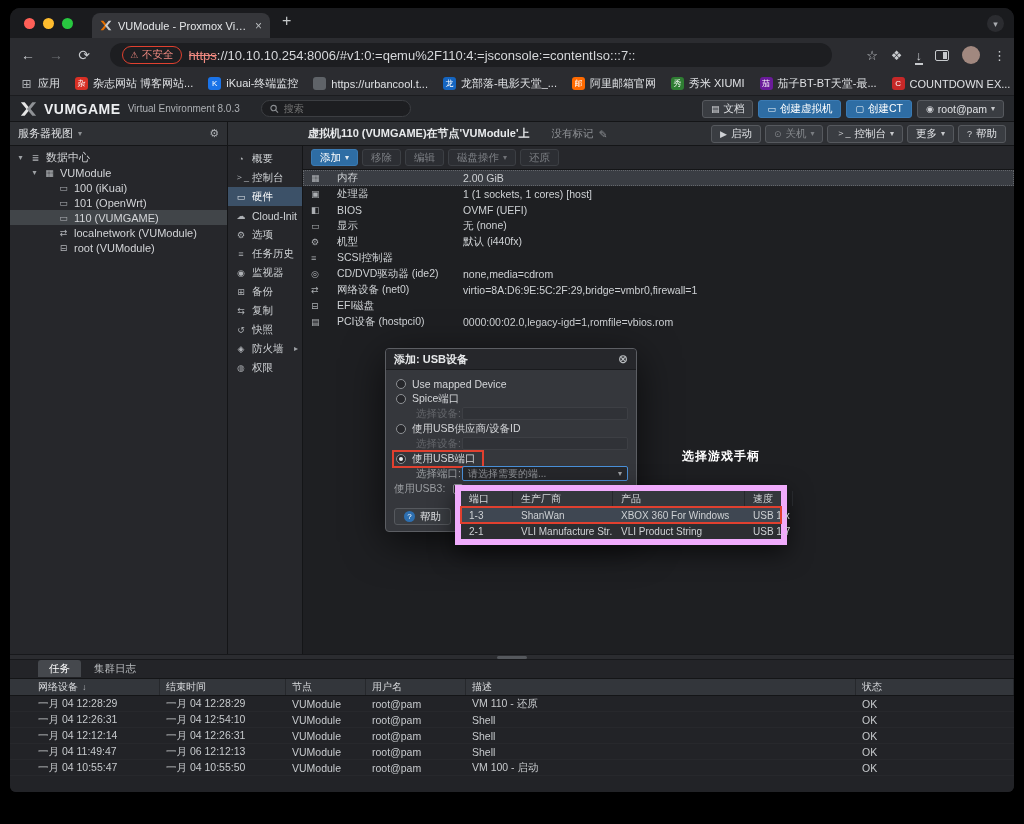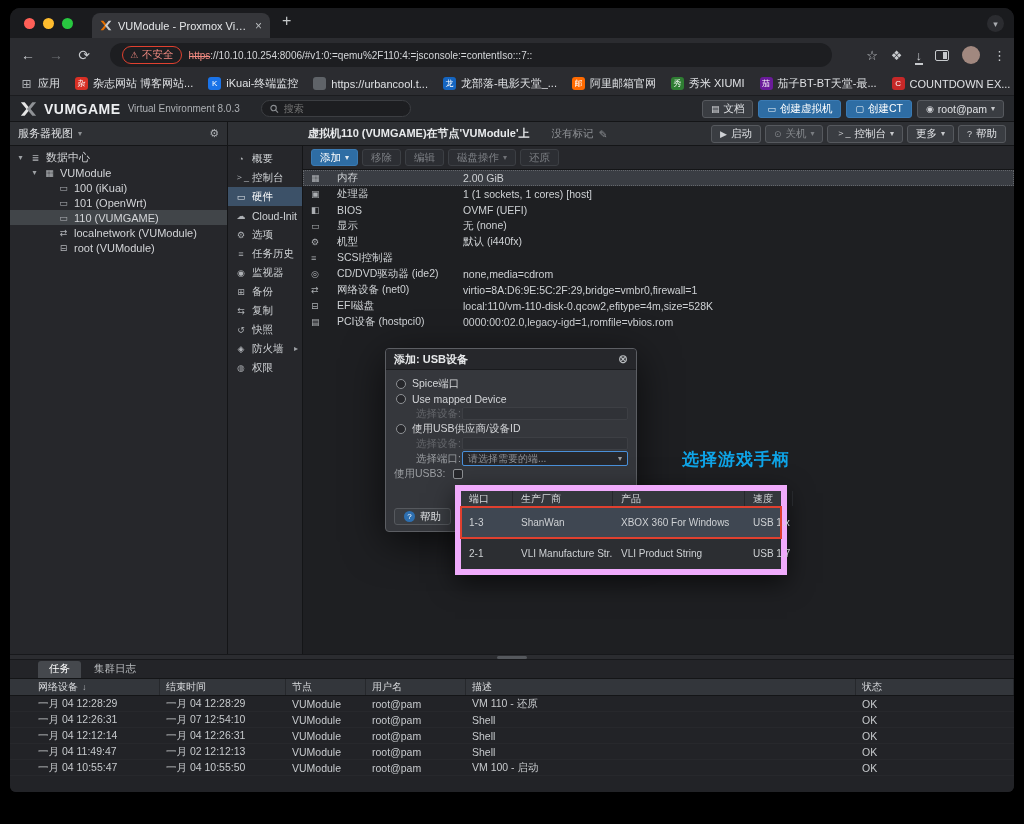--- a/index.html
+++ b/index.html
@@ -18,21 +18,21 @@
   .tab-close{color:#b9bcbf;font-size:12px;line-height:1;}
   .newtab{position:absolute;left:272px;top:4px;color:#c7cacc;font-size:16px;}
   .tab-search{position:absolute;right:10px;top:7px;width:17px;height:17px;border-radius:50%;background:#2b2c30;color:#a9acb0;font-size:9px;display:flex;align-items:center;justify-content:center;}
 
   .toolbar{position:absolute;left:0;top:30px;width:100%;height:34px;background:#2b2c30;}
   .nav-ico{position:absolute;top:9px;color:#c7cacd;font-size:14px;width:20px;text-align:center;}
   .nav-ico.dim{color:#6d7074;}
   .omnibox{position:absolute;left:100px;top:5px;width:722px;height:24px;border-radius:12px;background:#1d1e21;display:flex;align-items:center;padding:0 12px;gap:7px;overflow:hidden;}
   .warn-chip{display:flex;align-items:center;gap:4px;padding:1px 7px;border:1.5px solid #e0402f;border-radius:9px;color:#f28b82;font-size:10.5px;flex:none;}
   .warn-ico{font-size:9px;}
-  .url{font-size:10px;color:#d5d7da;white-space:nowrap;overflow:hidden;}
+  .url{font-size:13px;color:#d5d7da;white-space:nowrap;overflow:hidden;}
   .url .scheme{color:#f28b82;text-decoration:line-through;}
   .right-icons{position:absolute;right:8px;top:0;height:34px;display:flex;align-items:center;gap:13px;}
   .ri{color:#c7cacd;font-size:13px;line-height:1;}
   .ic-down{position:relative;}
   .ic-down::after{content:"";position:absolute;left:-1px;right:-1px;bottom:-3px;height:1.5px;background:#c7cacd;}
   .ic-split{width:14px;height:11px;border:1.5px solid #c7cacd;border-radius:2px;position:relative;}
   .ic-split::after{content:"";position:absolute;right:1px;top:1px;bottom:1px;width:4px;background:#c7cacd;}
   .avatar{width:18px;height:18px;border-radius:50%;background:#a1887f;}
 
   .bookmarks{position:absolute;left:0;top:64px;width:100%;height:24px;background:#2b2c30;border-bottom:1px solid #1b1c1f;display:flex;align-items:center;padding:0 10px;gap:15px;}
@@ -92,21 +92,21 @@
   .hw-row{height:16px;display:grid;grid-template-columns:26px 126px 1fr;align-items:center;padding-left:8px;font-size:10.5px;color:#ced1d4;white-space:nowrap;}
   .hw-row.sel{background:#3a3d43;outline:1px dotted #63666b;outline-offset:-1px;}
   .hw-ico{color:#abaeb2;font-size:9px;}
   .hw-value{overflow:hidden;text-overflow:ellipsis;}
 
   .splitter{position:absolute;left:0;top:646px;width:100%;height:6px;background:#2b2c30;border-top:1px solid #17181b;border-bottom:1px solid #17181b;}
   .grip{position:absolute;left:50%;top:1px;width:30px;height:3px;transform:translateX(-50%);background:#55585d;border-radius:2px;}
 
   
   .tasks{position:absolute;left:0;top:652px;width:100%;height:132px;background:#222327;}
-  .task-tabs{height:19px;display:flex;align-items:center;gap:2px;background:#232428;padding-left:28px;border-bottom:1px solid #141517;}
+  .task-tabs{height:19px;display:flex;align-items:flex-start;gap:2px;background:#232428;padding-left:28px;border-bottom:1px solid #141517;}
   .task-tab{height:17px;padding:0 11px;font-size:10.5px;color:#b9bcbf;display:flex;align-items:center;border-radius:3px 3px 0 0;}
   .task-tab.active{background:#45484d;color:#fff;}
   .task-hdr{height:17px;background:#33363b;border-bottom:1px solid #141517;display:grid;grid-template-columns:128px 126px 80px 100px 390px 1fr;padding-left:22px;font-size:10px;color:#d8dadd;align-items:stretch;}
   .task-hdr > span{padding-left:6px;border-right:1px solid #26282c;display:flex;align-items:center;gap:4px;}
   .sort{font-size:9px;color:#aeb1b5;}
   .task-row{height:16px;display:grid;grid-template-columns:128px 126px 80px 100px 390px 1fr;padding-left:22px;font-size:10.5px;color:#c7cacd;align-items:center;border-bottom:1px solid rgba(255,255,255,.025);}
   .task-row > span{padding-left:6px;white-space:nowrap;overflow:hidden;}
 
   
   .modal{position:absolute;left:375px;top:340px;width:252px;height:184px;background:#35373c;border:1px solid #5c5e63;border-radius:4px;box-shadow:0 10px 40px rgba(0,0,0,.65);z-index:50;}
@@ -126,25 +126,25 @@
   .combo{height:15px;flex:1;background:#26272b;border:1px solid #4a90d9;border-radius:2px;display:flex;align-items:center;padding:0 5px;font-size:10px;color:#8f9297;}
   .cbx-caret{margin-left:auto;color:#9da0a4;font-size:8px;}
   .checkbox{width:10px;height:10px;border:1px solid #8e9195;background:#26272b;border-radius:2px;flex:none;}
   .modal-help{position:absolute;left:8px;bottom:6px;height:17px;display:flex;align-items:center;gap:5px;padding:0 9px;background:#3a3d42;border:1px solid #56595e;border-radius:3px;font-size:10.5px;color:#dfe1e4;}
   .help-q{width:11px;height:11px;border-radius:50%;background:#2d6fb0;color:#fff;font-size:8px;display:flex;align-items:center;justify-content:center;}
 
   
   .usb-dropdown{position:absolute;left:445px;top:477px;width:332px;background:#2c2e32;border:6px solid #f0abfc;box-shadow:0 8px 24px rgba(0,0,0,.6);z-index:60;}
   .dd-hdr{height:16px;display:grid;grid-template-columns:52px 100px 132px 48px;background:#34373c;border-bottom:1px solid #1c1d20;font-size:10px;color:#d6d8db;}
   .dd-hdr > span{padding-left:8px;border-right:1px solid #26282c;display:flex;align-items:center;}
-  .dd-row{height:31px;display:grid;grid-template-columns:52px 100px 132px 48px;font-size:10px;color:#ced1d4;align-items:center;}
+  .dd-row{height:16px;display:grid;grid-template-columns:52px 100px 132px 48px;font-size:10px;color:#ced1d4;align-items:center;}
   .dd-row > span{padding-left:8px;white-space:nowrap;overflow:hidden;}
   .dd-row.sel{background:#3f4752;outline:2px solid #e0402f;outline-offset:-1px;position:relative;z-index:2;}
 
-  .annotation{position:absolute;left:672px;top:440px;font-size:17px;font-weight:bold;color:#0ea5e9;z-index:70;letter-spacing:1px;text-align:right;}
+  .annotation{position:absolute;left:672px;top:440px;font-size:12px;font-weight:bold;color:#ffffff;z-index:70;letter-spacing:1px;text-align:right;}
 </style>
 </head>
 <body>
 
 <div id="screen">
   <div id="window">
 
     <div class="tabstrip">
       <div class="lights">
         <span class="light r"></span>
@@ -452,21 +452,20 @@
             <span class="hw-value">none,media=cdrom</span>
           </div>
           <div class="hw-row">
             <span class="hw-ico">⇄</span>
             <span class="hw-label">网络设备 (net0)</span>
             <span class="hw-value">virtio=8A:D6:9E:5C:2F:29,bridge=vmbr0,firewall=1</span>
           </div>
           <div class="hw-row">
             <span class="hw-ico">⊟</span>
             <span class="hw-label">EFI磁盘</span>
-            <span class="hw-value">local:110/vm-110-disk-0.qcow2,efitype=4m,size=528K</span>
           </div>
           <div class="hw-row">
             <span class="hw-ico">▤</span>
             <span class="hw-label">PCI设备 (hostpci0)</span>
             <span class="hw-value">0000:00:02.0,legacy-igd=1,romfile=vbios.rom</span>
           </div>
         </div>
     </div>
 
     <div class="splitter">
@@ -503,37 +502,37 @@
           <div class="task-row">
             <span>一月 04 12:28:29</span>
             <span>一月 04 12:28:29</span>
             <span>VUModule</span>
             <span>root@pam</span>
             <span>VM 110 - 还原</span>
             <span>OK</span>
           </div>
           <div class="task-row">
             <span>一月 04 12:26:31</span>
-            <span>一月 07 12:54:10</span>
+            <span>一月 04 12:54:10</span>
             <span>VUModule</span>
             <span>root@pam</span>
             <span>Shell</span>
             <span>OK</span>
           </div>
           <div class="task-row">
             <span>一月 04 12:12:14</span>
             <span>一月 04 12:26:31</span>
             <span>VUModule</span>
             <span>root@pam</span>
             <span>Shell</span>
             <span>OK</span>
           </div>
           <div class="task-row">
             <span>一月 04 11:49:47</span>
-            <span>一月 02 12:12:13</span>
+            <span>一月 06 12:12:13</span>
             <span>VUModule</span>
             <span>root@pam</span>
             <span>Shell</span>
             <span>OK</span>
           </div>
           <div class="task-row">
             <span>一月 04 10:55:47</span>
             <span>一月 04 10:55:50</span>
             <span>VUModule</span>
             <span>root@pam</span>
@@ -545,42 +544,48 @@
 
     <div class="modal">
       <div class="modal-title">
         <span>添加: USB设备</span>
         <span class="modal-close">⊗</span>
       </div>
       <div class="modal-body" id="modal-options">
           <div class="opt-row">
             <span class="opt-wrap">
               <span class="radio"></span>
-              <span>Spice端口</span>
+              <span>Use mapped Device</span>
             </span>
           </div>
           <div class="opt-row">
             <span class="opt-wrap">
               <span class="radio"></span>
-              <span>Use mapped Device</span>
+              <span>Spice端口</span>
             </span>
           </div>
           <div class="fld-row dim">
             <span class="fld-label">选择设备:</span>
             <span class="fld-input"></span>
           </div>
           <div class="opt-row">
             <span class="opt-wrap">
               <span class="radio"></span>
               <span>使用USB供应商/设备ID</span>
             </span>
           </div>
           <div class="fld-row dim">
             <span class="fld-label">选择设备:</span>
             <span class="fld-input"></span>
+          </div>
+          <div class="opt-row">
+            <span class="opt-wrap hl">
+              <span class="radio on"></span>
+              <span>使用USB端口</span>
+            </span>
           </div>
           <div class="fld-row">
             <span class="fld-label">选择端口:</span>
             <span class="combo">
               <span>请选择需要的端...</span>
               <span class="cbx-caret">▾</span>
             </span>
           </div>
           <div class="opt-row">
             <span class="fld-label chk">使用USB3:</span>

